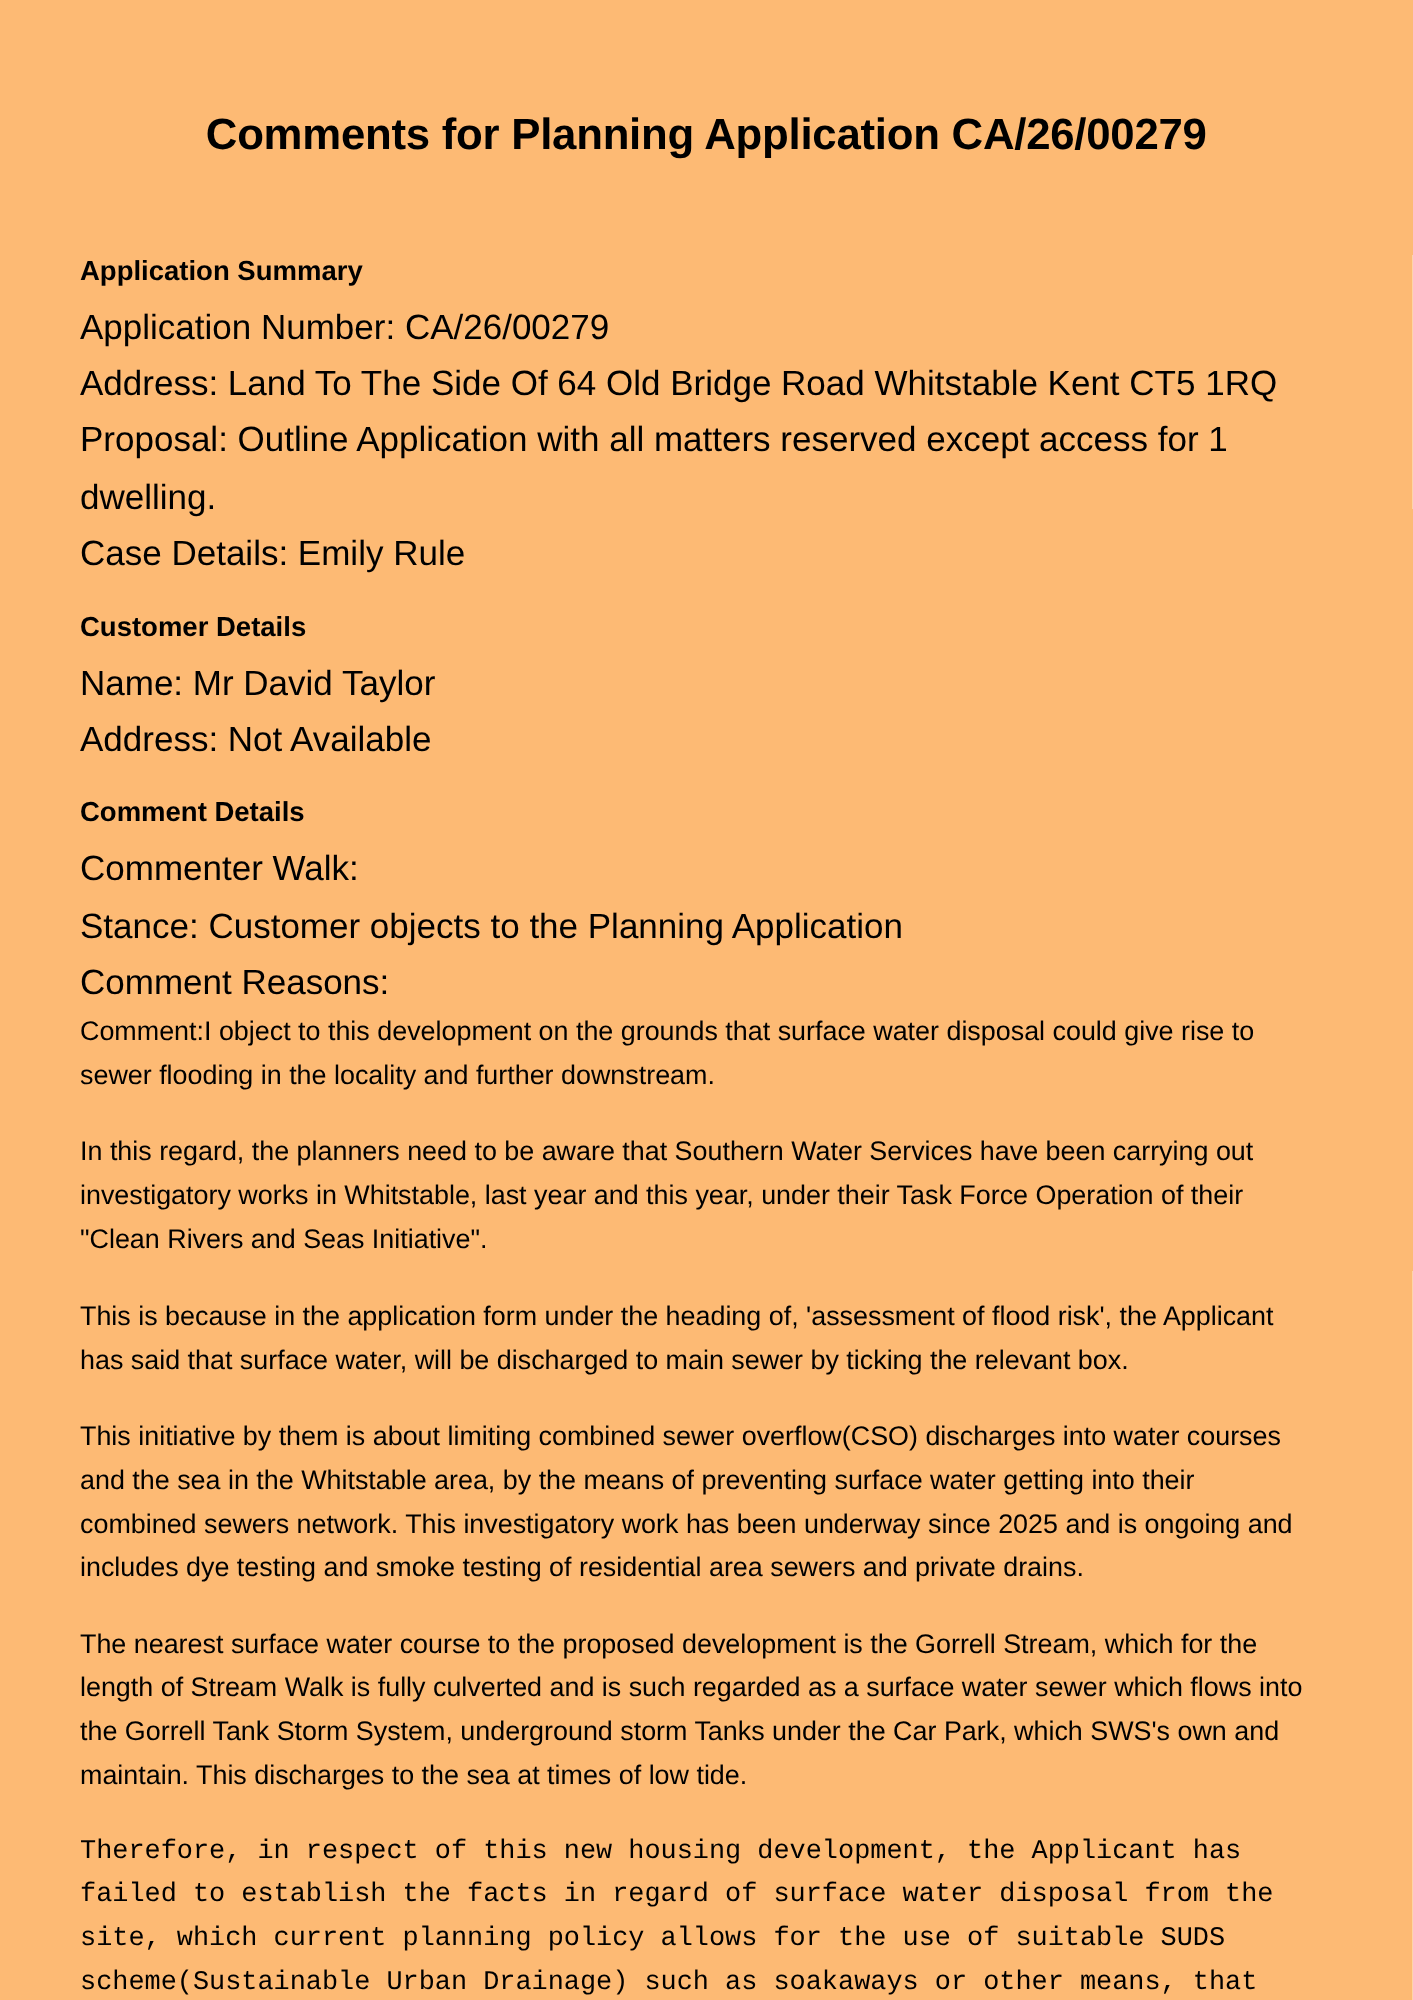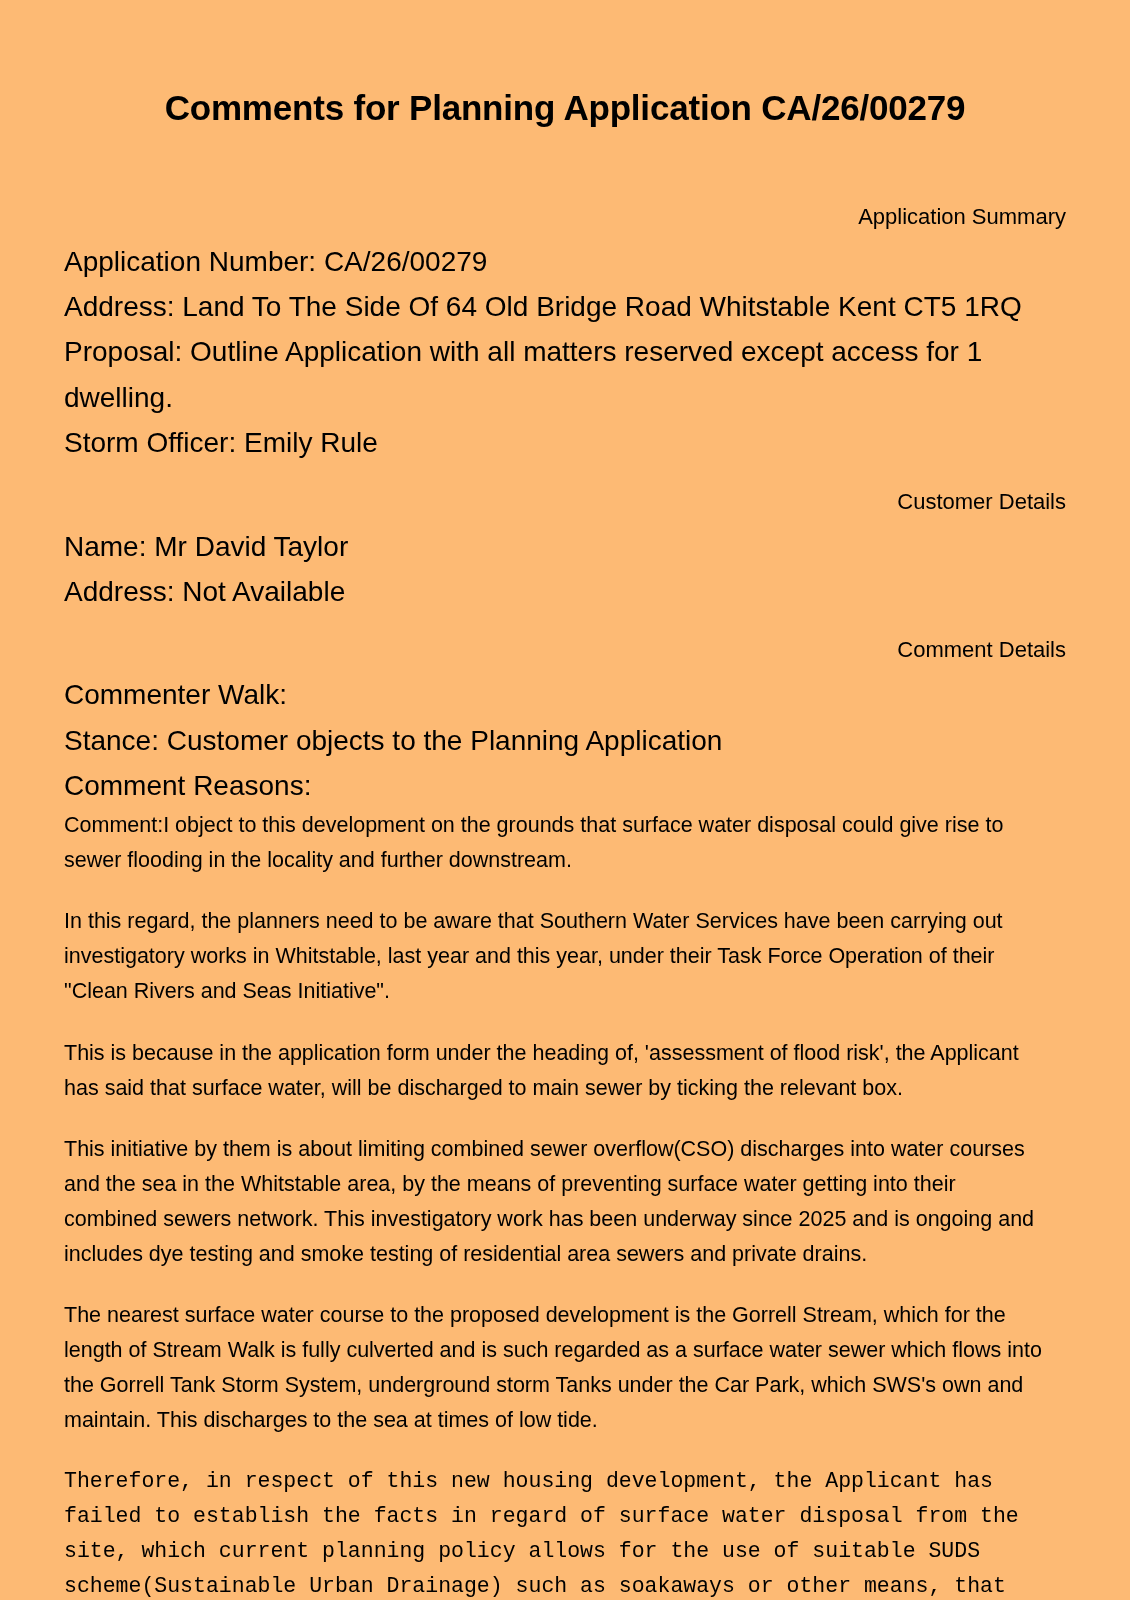--- a/index.html
+++ b/index.html
@@ -30,24 +30,23 @@
     line-height: 1.25;
   }
   .section {
     margin-top: 19px;
   }
   .section.first {
     margin-top: 70px;
   }
   .section-heading {
     font-size: 22px;
-    font-weight: normal;
+    font-weight: bold;
     margin: 0 0 6px 0;
     line-height: 1.5;
-    text-align: right;
   }
   .line {
     font-size: 28px;
     line-height: 1.62;
     margin: 0;
   }
   .para {
     font-size: 21.5px;
     line-height: 1.63;
     margin: 0 0 26px 0;
@@ -66,21 +65,21 @@
 
 <div class="page">
 
   <h1 class="doc-title">Comments for Planning Application CA/26/00279</h1>
 
   <div class="section first">
     <h2 class="section-heading">Application Summary</h2>
     <p class="line">Application Number: CA/26/00279</p>
     <p class="line">Address: Land To The Side Of 64 Old Bridge Road Whitstable Kent CT5 1RQ</p>
     <p class="line">Proposal: Outline Application with all matters reserved except access for 1 dwelling.</p>
-    <p class="line">Storm Officer: Emily Rule</p>
+    <p class="line">Case Details: Emily Rule</p>
   </div>
 
   <div class="section">
     <h2 class="section-heading">Customer Details</h2>
     <p class="line">Name: Mr David Taylor</p>
     <p class="line">Address: Not Available</p>
   </div>
 
   <div class="section">
     <h2 class="section-heading">Comment Details</h2>

